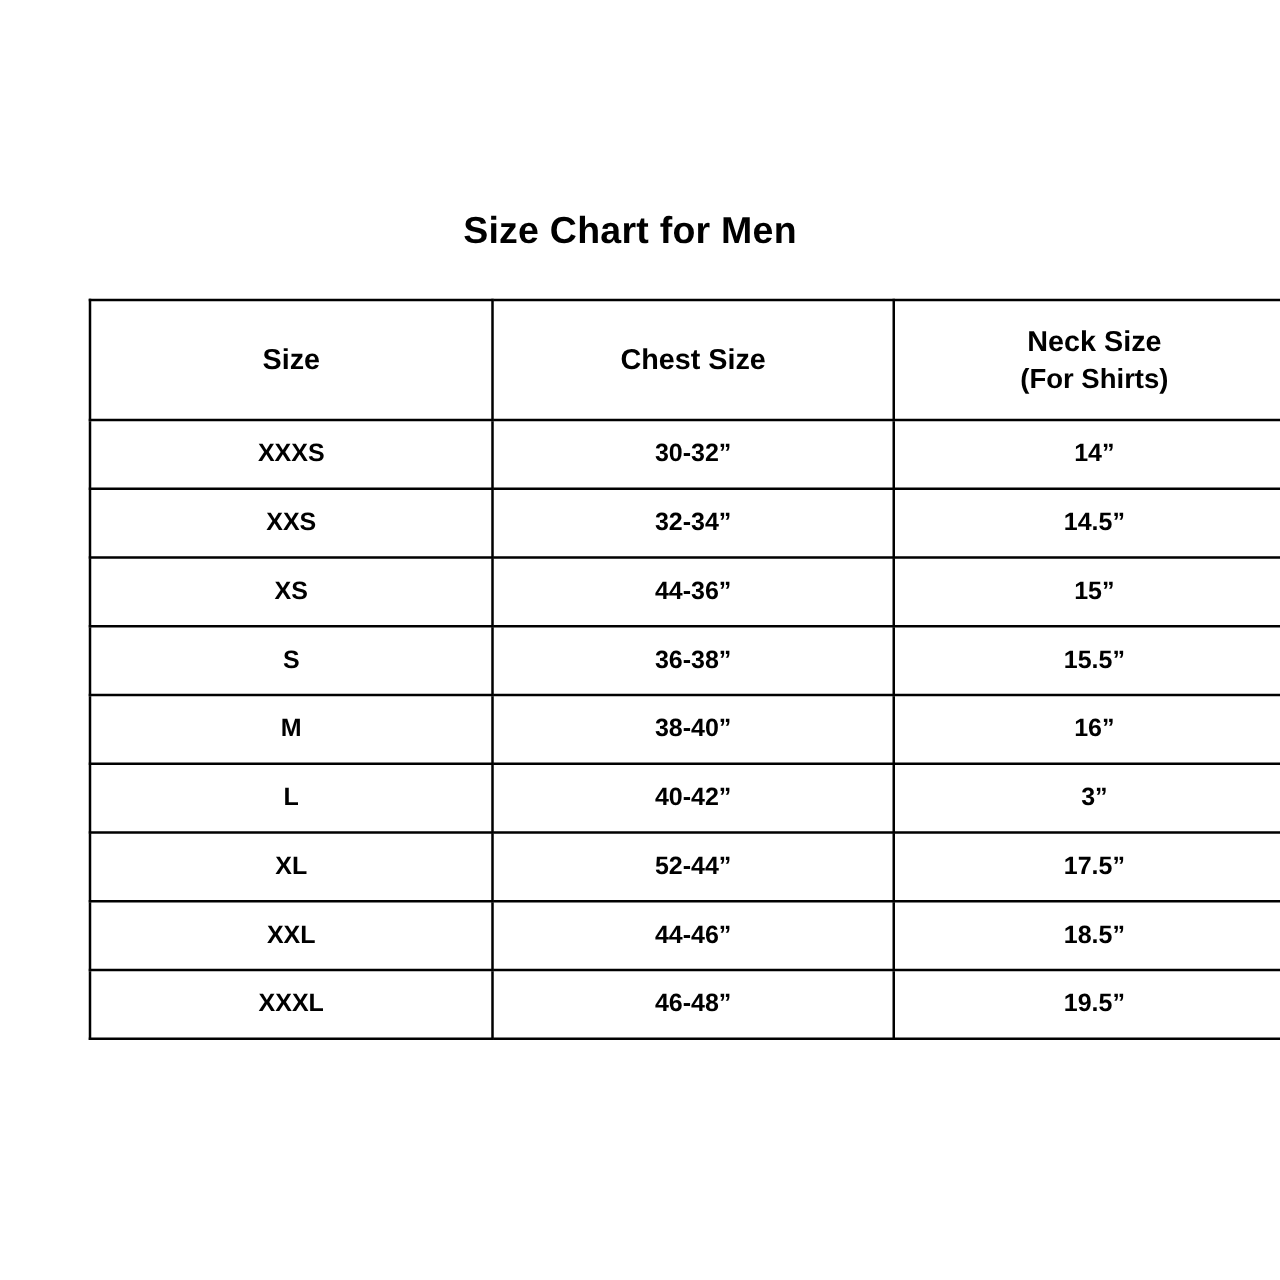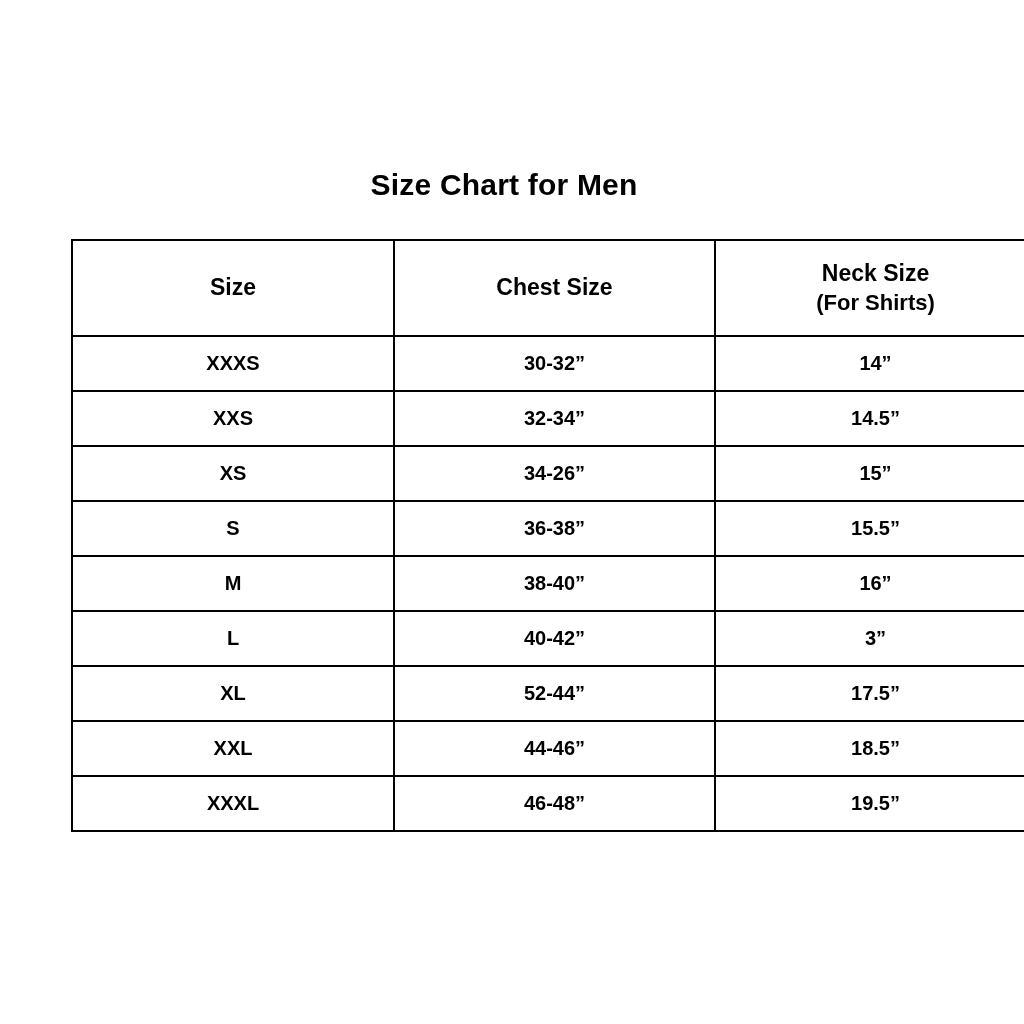--- a/index.html
+++ b/index.html
@@ -101,21 +101,21 @@
           <td>30-32”</td>
           <td>14”</td>
         </tr>
         <tr>
           <td>XXS</td>
           <td>32-34”</td>
           <td>14.5”</td>
         </tr>
         <tr>
           <td>XS</td>
-          <td>34-26”</td>
+          <td>44-36”</td>
           <td>15”</td>
         </tr>
         <tr>
           <td>S</td>
           <td>36-38”</td>
           <td>15.5”</td>
         </tr>
         <tr>
           <td>M</td>
           <td>38-40”</td>

